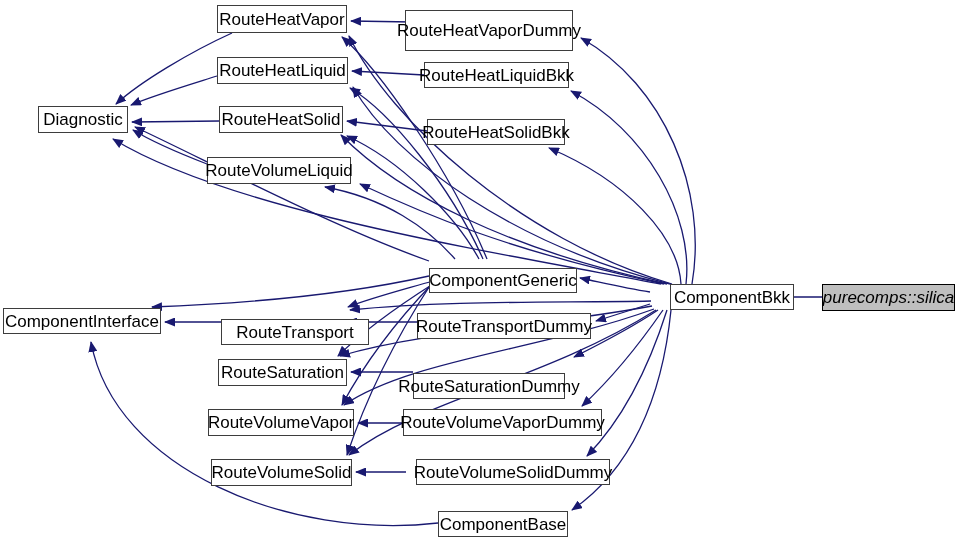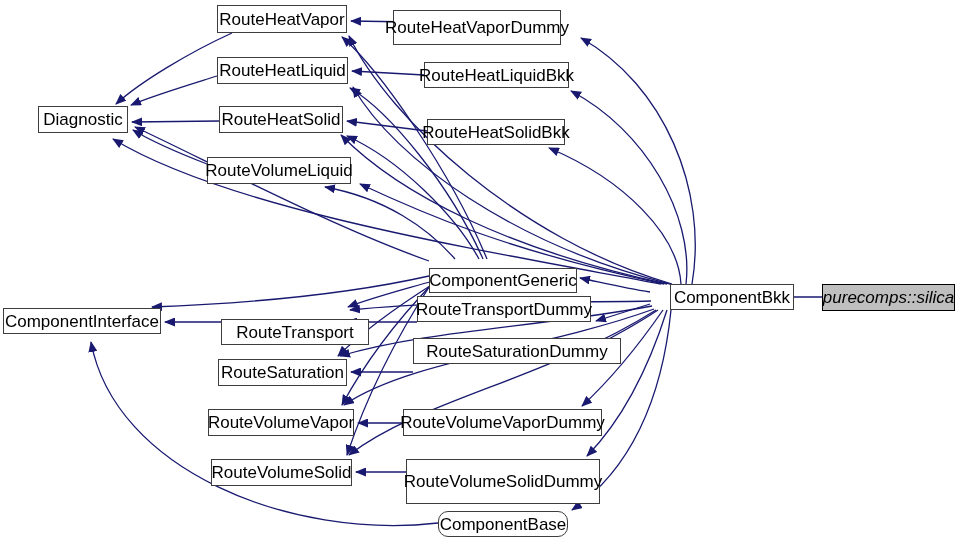--- a/index.html
+++ b/index.html
@@ -80,34 +80,34 @@
         <path d="M 658,310 C 628,330 600,344 574,357" class="edge" marker-end="url(#arrowhead)"></path>
         <path d="M 663,310 C 634,352 610,380 582,406" class="edge" marker-end="url(#arrowhead)"></path>
         <path d="M 667,310 C 648,370 622,420 587,456" class="edge" marker-end="url(#arrowhead)"></path>
         <path d="M 671,310 C 662,400 630,470 572,510" class="edge" marker-end="url(#arrowhead)"></path>
         <path d="M 438,523 C 290,540 115,470 91,342" class="edge" marker-end="url(#arrowhead)"></path>
         <path d="M 650,292 C 625,288 604,283 580,278" class="edge" marker-end="url(#arrowhead)"></path>
       </g>
   </svg>
   <div id="nodes">
       <div class="node" style="left: 217px; top: 5px; width: 130px; height: 28px;">RouteHeatVapor</div>
-      <div class="node" style="left: 393px; top: 10px; width: 168px; height: 35px;">RouteHeatVaporDummy</div>
+      <div class="node" style="left: 405px; top: 10px; width: 168px; height: 41px;">RouteHeatVaporDummy</div>
       <div class="node" style="left: 217px; top: 57px; width: 131px; height: 27px;">RouteHeatLiquid</div>
       <div class="node" style="left: 424px; top: 62px; width: 145px; height: 26px;">RouteHeatLiquidBkk</div>
       <div class="node" style="left: 38px; top: 106px; width: 90px; height: 27px;">Diagnostic</div>
       <div class="node" style="left: 219px; top: 106px; width: 124px; height: 27px;">RouteHeatSolid</div>
       <div class="node" style="left: 427px; top: 119px; width: 138px; height: 26px;">RouteHeatSolidBkk</div>
       <div class="node" style="left: 207px; top: 157px; width: 144px; height: 27px;">RouteVolumeLiquid</div>
       <div class="node" style="left: 429px; top: 268px; width: 148px; height: 25px;">ComponentGeneric</div>
       <div class="node" style="left: 650px; top: 284px; width: 124px; height: 26px; margin-left: 20px;">ComponentBkk</div>
       <div class="node highlight" style="left: 822px; top: 284px; width: 133px; height: 27px; font-style: italic;">purecomps::silica</div>
       <div class="node" style="left: 3px; top: 308px; width: 158px; height: 26px; text-align: right;">ComponentInterface</div>
       <div class="node" style="left: 221px; top: 319px; width: 148px; height: 26px;">RouteTransport</div>
-      <div class="node" style="left: 417px; top: 296px; width: 174px; height: 26px;">RouteTransportDummy</div>
+      <div class="node" style="left: 417px; top: 313px; width: 174px; height: 26px;">RouteTransportDummy</div>
       <div class="node" style="left: 218px; top: 359px; width: 129px; height: 27px; text-align: right;">RouteSaturation</div>
-      <div class="node" style="left: 413px; top: 338px; width: 208px; height: 26px; text-align: center;">RouteSaturationDummy</div>
+      <div class="node" style="left: 413px; top: 373px; width: 152px; height: 26px; text-align: center;">RouteSaturationDummy</div>
       <div class="node" style="left: 208px; top: 409px; width: 146px; height: 27px;">RouteVolumeVapor</div>
       <div class="node" style="left: 403px; top: 409px; width: 199px; height: 27px;">RouteVolumeVaporDummy</div>
       <div class="node" style="left: 211px; top: 459px; width: 141px; height: 27px;">RouteVolumeSolid</div>
-      <div class="node" style="left: 406px; top: 459px; width: 194px; height: 45px;">RouteVolumeSolidDummy</div>
-      <div class="node" style="left: 438px; top: 511px; width: 130px; height: 26px; border-radius: 10px;">ComponentBase</div>
+      <div class="node" style="left: 416px; top: 459px; width: 194px; height: 26px;">RouteVolumeSolidDummy</div>
+      <div class="node" style="left: 438px; top: 511px; width: 130px; height: 26px;">ComponentBase</div>
     </div>
 </div>
 
 </body></html>

